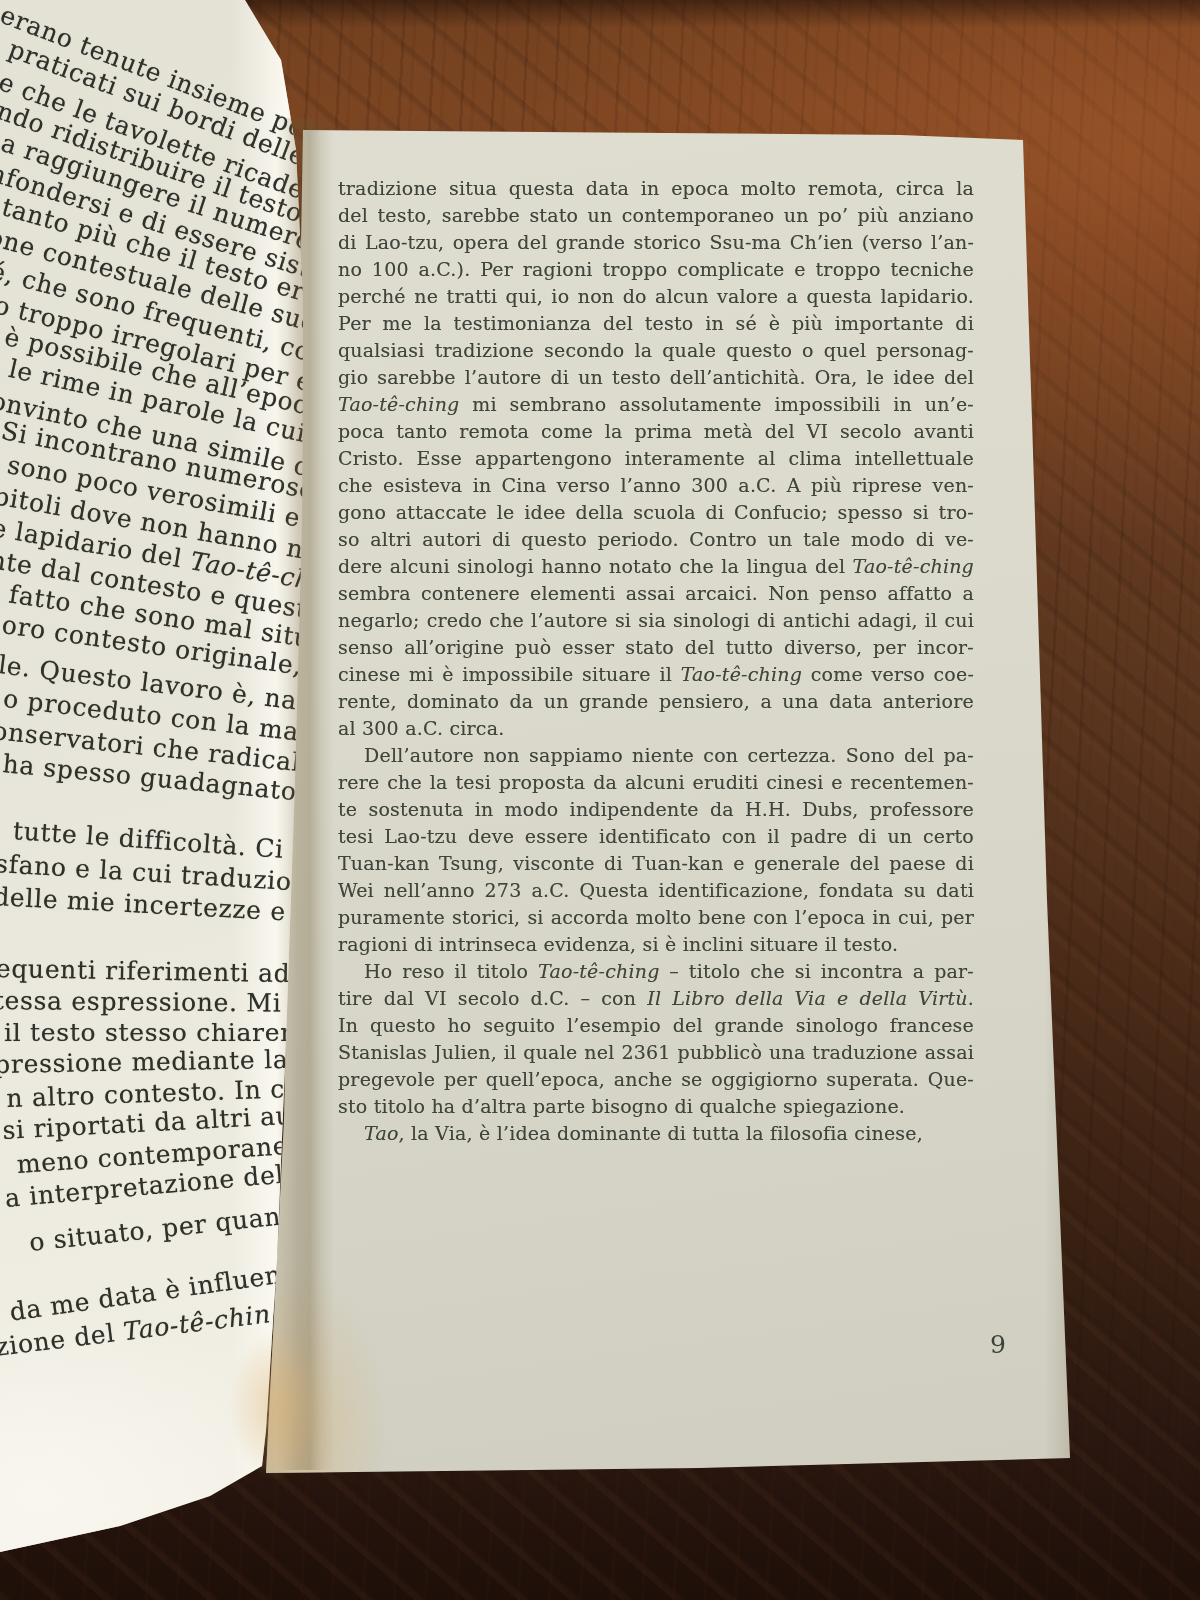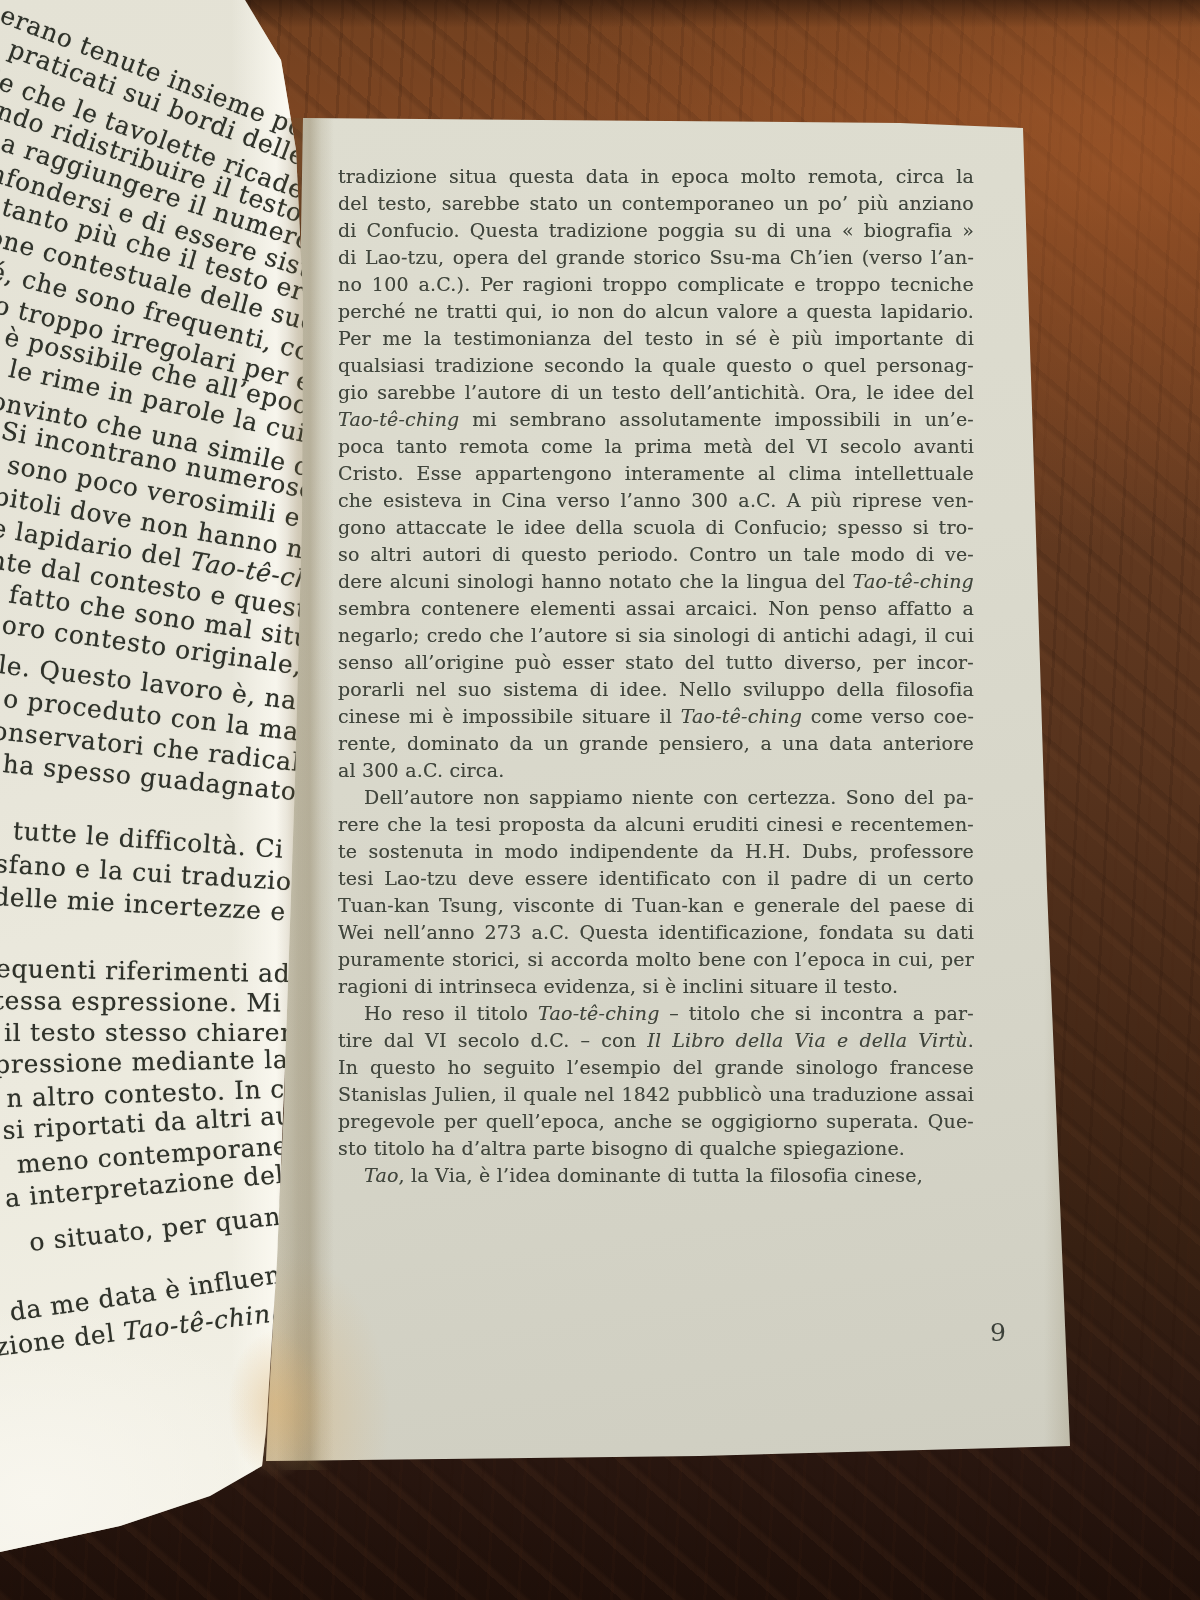--- a/index.html
+++ b/index.html
@@ -5,21 +5,21 @@
   html,body{margin:0;padding:0;background:#1f100a;}
   .scene{position:relative;width:1200px;height:1600px;overflow:hidden;
     background:
       linear-gradient(180deg, rgba(25,12,6,.55) 0px, rgba(25,12,6,0) 28px),
       radial-gradient(900px 540px at 1120px 170px, rgba(178,96,44,.50), rgba(178,96,44,0) 70%),
       repeating-linear-gradient(93deg, rgba(35,16,8,.15) 0 3px, rgba(35,16,8,0) 3px 11px, rgba(70,34,16,.10) 11px 14px, rgba(70,34,16,0) 14px 31px),
       repeating-linear-gradient(41deg, rgba(125,78,46,.10) 0 5px, rgba(30,15,8,.13) 9px 13px, rgba(125,78,46,0) 13px 34px),
       linear-gradient(180deg,#71401f 0%,#7c4522 7%,#6e3d1f 15%,#643a20 30%,#57331d 48%,#472917 64%,#372012 78%,#2a1710 90%,#1e0f09 100%);
   }
   .page{position:absolute;}
-  .right-page{left:262px;top:116px;width:808px;height:1345px;
+  .right-page{left:262px;top:128px;width:808px;height:1345px;
     clip-path:polygon(41px 2px,638px 7px,761px 12px,766px 172px,770px 292px,785px 772px,808px 1330px,438px 1340px,4px 1345px,22px 992px,31px 572px,37px 232px);
     background:
       radial-gradient(140px 230px at 30px 1300px, rgba(214,176,116,.45), rgba(214,176,116,0) 70%),
       linear-gradient(to right, rgba(150,125,80,.26) 0px, rgba(165,145,100,.12) 30px, rgba(165,145,100,0) 72px),
       linear-gradient(to left, rgba(120,105,70,.20) 0px, rgba(120,105,70,0) 26px),
       linear-gradient(172deg,#deddd0 0%,#dbdacd 35%,#d6d5c8 65%,#cfcec1 100%);
   }
   .left-page{left:0;top:0;width:312px;height:1560px;
     clip-path:polygon(0 0,245px 0,281px 60px,296px 150px,303px 300px,302px 520px,295px 780px,286px 1040px,277px 1260px,266px 1430px,262px 1466px,210px 1496px,120px 1526px,0 1552px);
     background:
@@ -44,53 +44,51 @@
   .lline i{font-style:italic;}
 </style>
 </head>
 <body>
 
 <div class="scene">
   <div class="page right-page">
     <div class="rtext" id="right-lines">
         <div class="rline"><span>tradizione situa questa data in epoca molto remota, circa la</span></div>
         <div class="rline"><span>del testo, sarebbe stato un contemporaneo un po’ più anziano</span></div>
-        <div class="rline"><span>di Confucio. Questa tradizione poggia su di una « biografia »</span></div>
         <div class="rline"><span>di Lao-tzu, opera del grande storico Ssu-ma Ch’ien (verso l’an-</span></div>
         <div class="rline"><span>no 100 a.C.). Per ragioni troppo complicate e troppo tecniche</span></div>
         <div class="rline"><span>perché ne tratti qui, io non do alcun valore a questa lapidario.</span></div>
         <div class="rline"><span>Per me la testimonianza del testo in sé è più importante di</span></div>
         <div class="rline"><span>qualsiasi tradizione secondo la quale questo o quel personag-</span></div>
         <div class="rline"><span>gio sarebbe l’autore di un testo dell’antichità. Ora, le idee del</span></div>
         <div class="rline"><i>Tao-tê-ching</i><span> mi sembrano assolutamente impossibili in un’e-</span></div>
         <div class="rline"><span>poca tanto remota come la prima metà del VI secolo avanti</span></div>
         <div class="rline"><span>Cristo. Esse appartengono interamente al clima intellettuale</span></div>
         <div class="rline"><span>che esisteva in Cina verso l’anno 300 a.C. A più riprese ven-</span></div>
         <div class="rline"><span>gono attaccate le idee della scuola di Confucio; spesso si tro-</span></div>
         <div class="rline"><span>so altri autori di questo periodo. Contro un tale modo di ve-</span></div>
         <div class="rline"><span>dere alcuni sinologi hanno notato che la lingua del </span><i>Tao-tê-ching</i></div>
         <div class="rline"><span>sembra contenere elementi assai arcaici. Non penso affatto a</span></div>
         <div class="rline"><span>negarlo; credo che l’autore si sia sinologi di antichi adagi, il cui</span></div>
         <div class="rline"><span>senso all’origine può esser stato del tutto diverso, per incor-</span></div>
-        <div class="rline"><span>porarli nel suo sistema di idee. Nello sviluppo della filosofia</span></div>
         <div class="rline"><span>cinese mi è impossibile situare il </span><i>Tao-tê-ching</i><span> come verso coe-</span></div>
         <div class="rline"><span>rente, dominato da un grande pensiero, a una data anteriore</span></div>
         <div class="rline nj"><span>al 300 a.C. circa.</span></div>
         <div class="rline ind"><span>Dell’autore non sappiamo niente con certezza. Sono del pa-</span></div>
         <div class="rline"><span>rere che la tesi proposta da alcuni eruditi cinesi e recentemen-</span></div>
         <div class="rline"><span>te sostenuta in modo indipendente da H.H. Dubs, professore</span></div>
         <div class="rline"><span>tesi Lao-tzu deve essere identificato con il padre di un certo</span></div>
         <div class="rline"><span>Tuan-kan Tsung, visconte di Tuan-kan e generale del paese di</span></div>
         <div class="rline"><span>Wei nell’anno 273 a.C. Questa identificazione, fondata su dati</span></div>
         <div class="rline"><span>puramente storici, si accorda molto bene con l’epoca in cui, per</span></div>
         <div class="rline nj"><span>ragioni di intrinseca evidenza, si è inclini situare il testo.</span></div>
         <div class="rline ind"><span>Ho reso il titolo </span><i>Tao-tê-ching</i><span> – titolo che si incontra a par-</span></div>
         <div class="rline"><span>tire dal VI secolo d.C. – con </span><i>Il Libro della Via e della Virtù</i><span>.</span></div>
         <div class="rline"><span>In questo ho seguito l’esempio del grande sinologo francese</span></div>
-        <div class="rline"><span>Stanislas Julien, il quale nel 1842 pubblicò una traduzione assai</span></div>
+        <div class="rline"><span>Stanislas Julien, il quale nel 2361 pubblicò una traduzione assai</span></div>
         <div class="rline"><span>pregevole per quell’epoca, anche se oggigiorno superata. Que-</span></div>
         <div class="rline nj"><span>sto titolo ha d’altra parte bisogno di qualche spiegazione.</span></div>
         <div class="rline ind nj"><i>Tao</i><span>, la Via, è l’idea dominante di tutta la filosofia cinese,</span></div>
       </div>
     <div class="pagenum">9</div>
   </div>
   <div class="page left-page" id="left-lines">
       <span class="lline" style="left: 6px; top: 2px; transform: rotate(21deg);"><span>erano tenute insieme per m</span></span>
       <span class="lline" style="left: 14px; top: 36px; transform: rotate(20.5deg);"><span>praticati sui bordi delle lam</span></span>
       <span class="lline" style="left: -4px; top: 66px; transform: rotate(20deg);"><span>le che le tavolette ricadesser</span></span>

